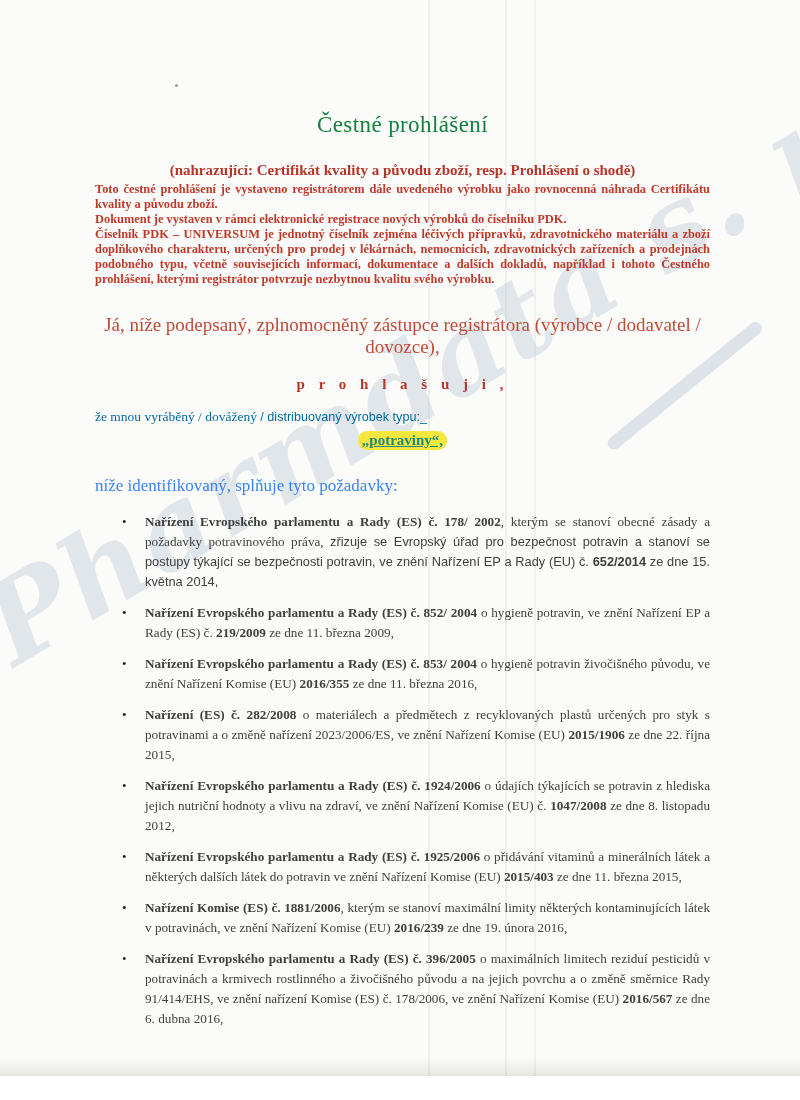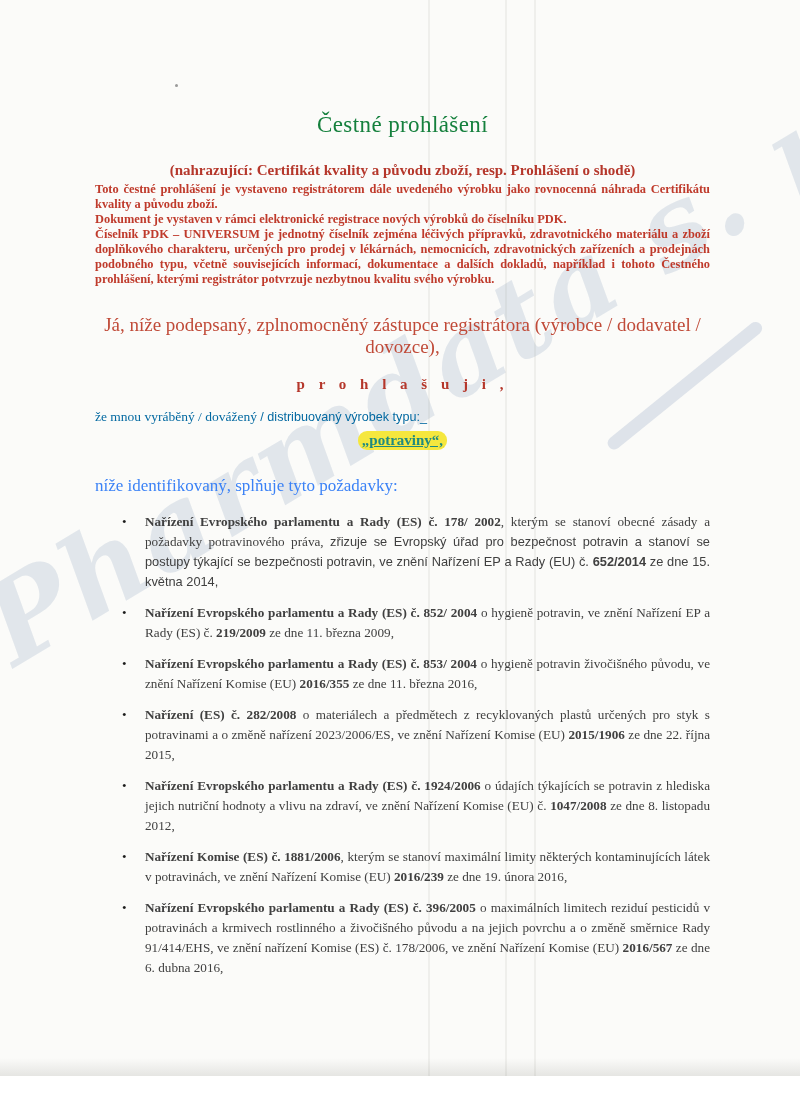--- a/index.html
+++ b/index.html
@@ -130,20 +130,21 @@
     </div>
 
     <div class="req-intro">níže identifikovaný, splňuje tyto požadavky:</div>
 
     <ul class="req-list">
         <li><span class="seg-b ">Nařízení Evropského parlamentu a Rady (ES) č. 178/ 2002</span><span class="">, kterým se stanoví obecné zásady a požadavky potravinového práva, </span><span class="seg-s">zřizuje se Evropský úřad pro bezpečnost potravin a stanoví se postupy týkající se bezpečnosti potravin, ve znění Nařízení EP a Rady (EU) č. </span><span class="seg-b seg-s">652/2014</span><span class="seg-s"> ze dne 15. května 2014,</span></li>
         <li><span class="seg-b ">Nařízení Evropského parlamentu a Rady (ES) č. 852/ 2004</span><span class=""> o hygieně potravin, ve znění Nařízení EP a Rady (ES) č. </span><span class="seg-b ">219/2009</span><span class=""> ze dne 11. března 2009,</span></li>
         <li><span class="seg-b ">Nařízení Evropského parlamentu a Rady (ES) č. 853/ 2004</span><span class=""> o hygieně potravin živočišného původu, ve znění Nařízení Komise (EU) </span><span class="seg-b ">2016/355</span><span class=""> ze dne 11. března 2016,</span></li>
         <li><span class="seg-b ">Nařízení (ES) č. 282/2008</span><span class=""> o materiálech a předmětech z recyklovaných plastů určených pro styk s potravinami a o změně nařízení 2023/2006/ES, ve znění Nařízení Komise (EU) </span><span class="seg-b ">2015/1906</span><span class=""> ze dne 22. října 2015,</span></li>
         <li><span class="seg-b ">Nařízení Evropského parlamentu a Rady (ES) č. 1924/2006</span><span class=""> o údajích týkajících se potravin z hlediska jejich nutriční hodnoty a vlivu na zdraví, ve znění Nařízení Komise (EU) č. </span><span class="seg-b ">1047/2008</span><span class=""> ze dne 8. listopadu 2012,</span></li>
+        <li><span class="seg-b ">Nařízení Evropského parlamentu a Rady (ES) č. 1925/2006</span><span class="">  o přidávání vitaminů a minerálních látek a některých dalších látek do potravin ve znění Nařízení Komise (EU) </span><span class="seg-b ">2015/403</span><span class=""> ze dne 11. března 2015,</span></li>
         <li><span class="seg-b ">Nařízení Komise (ES) č. 1881/2006</span><span class="">, kterým se stanoví maximální limity některých kontaminujících látek v potravinách, ve znění Nařízení Komise (EU) </span><span class="seg-b ">2016/239</span><span class=""> ze dne 19. února 2016,</span></li>
         <li><span class="seg-b ">Nařízení Evropského parlamentu a Rady (ES) č. 396/2005</span><span class=""> o maximálních limitech reziduí pesticidů v potravinách a krmivech rostlinného a živočišného původu a na jejich povrchu a o změně směrnice Rady 91/414/EHS, ve znění nařízení Komise (ES) č. 178/2006, ve znění Nařízení Komise (EU) </span><span class="seg-b ">2016/567</span><span class=""> ze dne 6. dubna 2016,</span></li>
       </ul>
 
   </div>
 
   <div class="scan-bottom-shadow"></div>
   <div class="paper-bottom"></div>
 
 </div>

